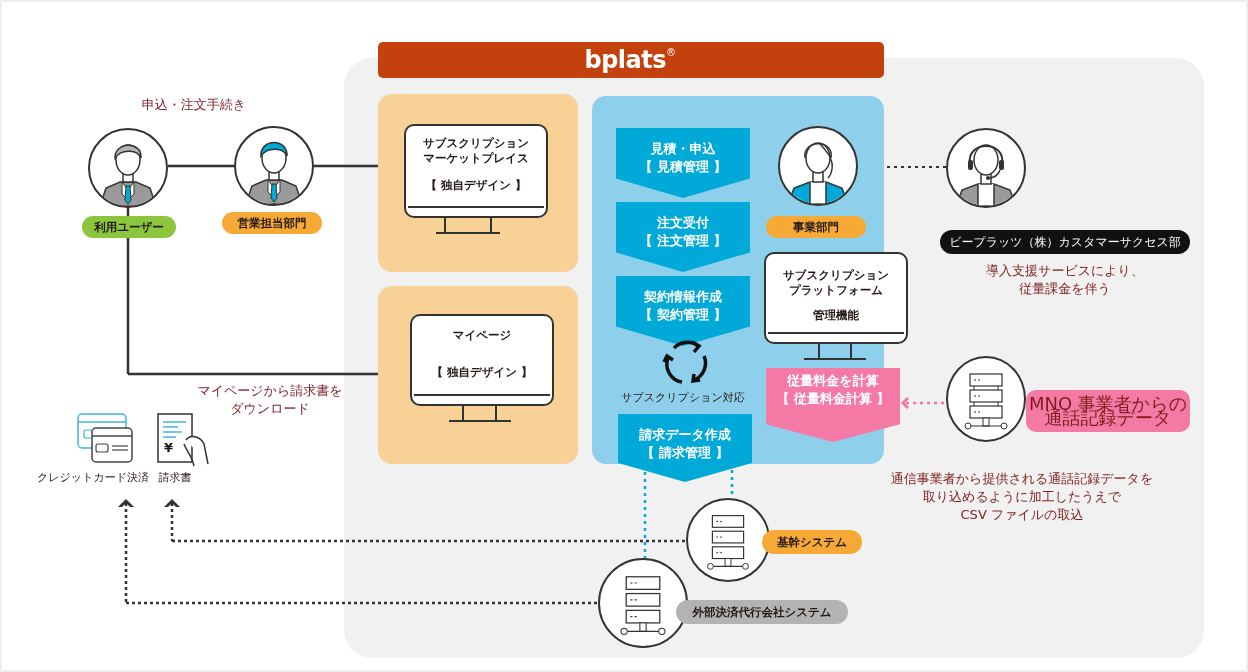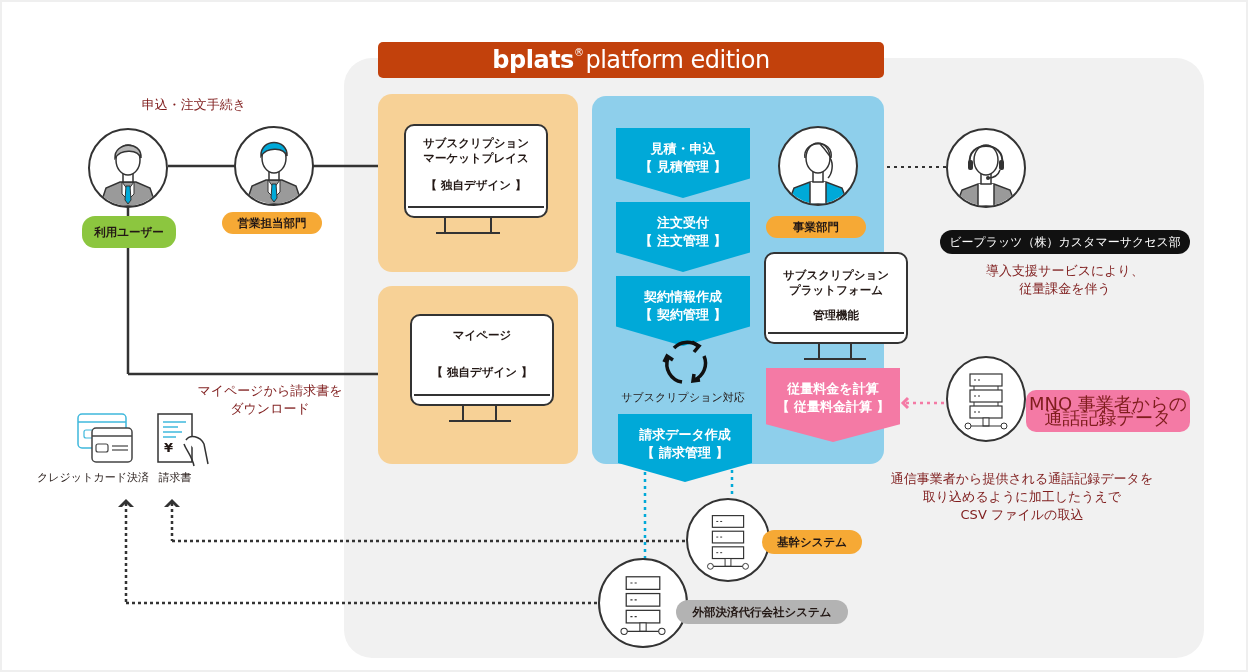--- a/index.html
+++ b/index.html
@@ -55,41 +55,40 @@
   .step {
     background: #00a9d8; color: #fff; font-weight: bold; font-size: 13px;
     text-align: center; line-height: 18px;
     clip-path: polygon(0 0, 100% 0, 100% 72%, 50% 100%, 0 72%);
     padding-top: 12px;
   }
   .pink-step {
     background: #f47aa5; color: #fff; font-weight: bold; font-size: 13px;
     text-align: center; line-height: 18px;
     clip-path: polygon(0 0, 100% 0, 100% 76%, 50% 100%, 0 76%);
-    padding-top: 12px;
+    padding-top: 4px;
   }
 
   .circle {
     border-radius: 50%; background: #fff; border: 2px solid #333; overflow: hidden;
   }
   .text-block { font-size: 13px; text-align: center; line-height: 18px; color: #7f1d1d; }
   .label-small { font-size: 11px; text-align: center; color: #231815; }
   svg { display: block; }
 </style>
 </head>
 <body>
 
 <div class="canvas"></div>
 
 <div class="abs platform-bg"></div>
 
 <div class="abs title-bar">
   <span class="brand">bplats</span>
     <span class="reg">®</span>
-    <span class="edition">platform edition</span>
 </div>
 
 <svg class="abs" style="left:0;top:0;" width="1248" height="672">
 
   <line x1="168" y1="166" x2="236" y2="166" stroke="#333" stroke-width="2.5"></line>
   <line x1="312" y1="166" x2="390" y2="166" stroke="#333" stroke-width="2.5"></line>
   <polyline points="384,160 392,166 384,172" fill="none" stroke="#333" stroke-width="3"></polyline>
 
   <line x1="128" y1="206" x2="128" y2="218" stroke="#333" stroke-width="2.5"></line>
   <line x1="128" y1="238" x2="128" y2="374" stroke="#333" stroke-width="2.5"></line>
@@ -123,21 +122,21 @@
 <div class="abs circle" style="left:88px;top:128px;width:80px;height:80px;">
   <svg width="76" height="76" viewBox="0 0 76 76">
     <path d="M10 76 L16 58 L30 52 L46 52 L60 58 L66 76 Z" fill="#9a9a9a" stroke="#333" stroke-width="1.5"></path>
     <path d="M32 52 L38 60 L44 52 L44 64 L38 70 L32 64 Z" fill="#fff" stroke="#333" stroke-width="1"></path>
     <path d="M36 56 L40 56 L41 70 L38 74 L35 70 Z" fill="#00a9d8" stroke="#333" stroke-width="1"></path>
     <rect x="33" y="40" width="10" height="12" fill="#fff" stroke="#333" stroke-width="1.5"></rect>
     <ellipse cx="38" cy="30" rx="12" ry="15" fill="#fff" stroke="#333" stroke-width="1.5"></ellipse>
     <path d="M25 28 C24 12 52 10 51 28 C48 20 32 18 25 28 Z" fill="#b5b5b5" stroke="#333" stroke-width="1.5"></path>
   </svg>
 </div>
-<div class="abs pill green" style="left:82px;top:216px;width:94px;height:32px;">利用ユーザー</div>
+<div class="abs pill green" style="left:82px;top:216px;width:94px;height:22px;">利用ユーザー</div>
 
 <div class="abs circle" style="left:234px;top:126px;width:80px;height:80px;">
   <svg width="76" height="76" viewBox="0 0 76 76">
     <path d="M10 76 L16 58 L30 52 L46 52 L60 58 L66 76 Z" fill="#9a9a9a" stroke="#333" stroke-width="1.5"></path>
     <path d="M32 52 L38 60 L44 52 L44 64 L38 70 L32 64 Z" fill="#fff" stroke="#333" stroke-width="1"></path>
     <path d="M36 56 L40 56 L41 70 L38 74 L35 70 Z" fill="#00a9d8" stroke="#333" stroke-width="1"></path>
     <rect x="33" y="40" width="10" height="12" fill="#fff" stroke="#333" stroke-width="1.5"></rect>
     <ellipse cx="38" cy="30" rx="12" ry="15" fill="#fff" stroke="#333" stroke-width="1.5"></ellipse>
     <path d="M25 28 C24 10 52 10 51 28 C48 20 32 18 25 28 Z" fill="#00a9d8" stroke="#333" stroke-width="1.5"></path>
   </svg>

